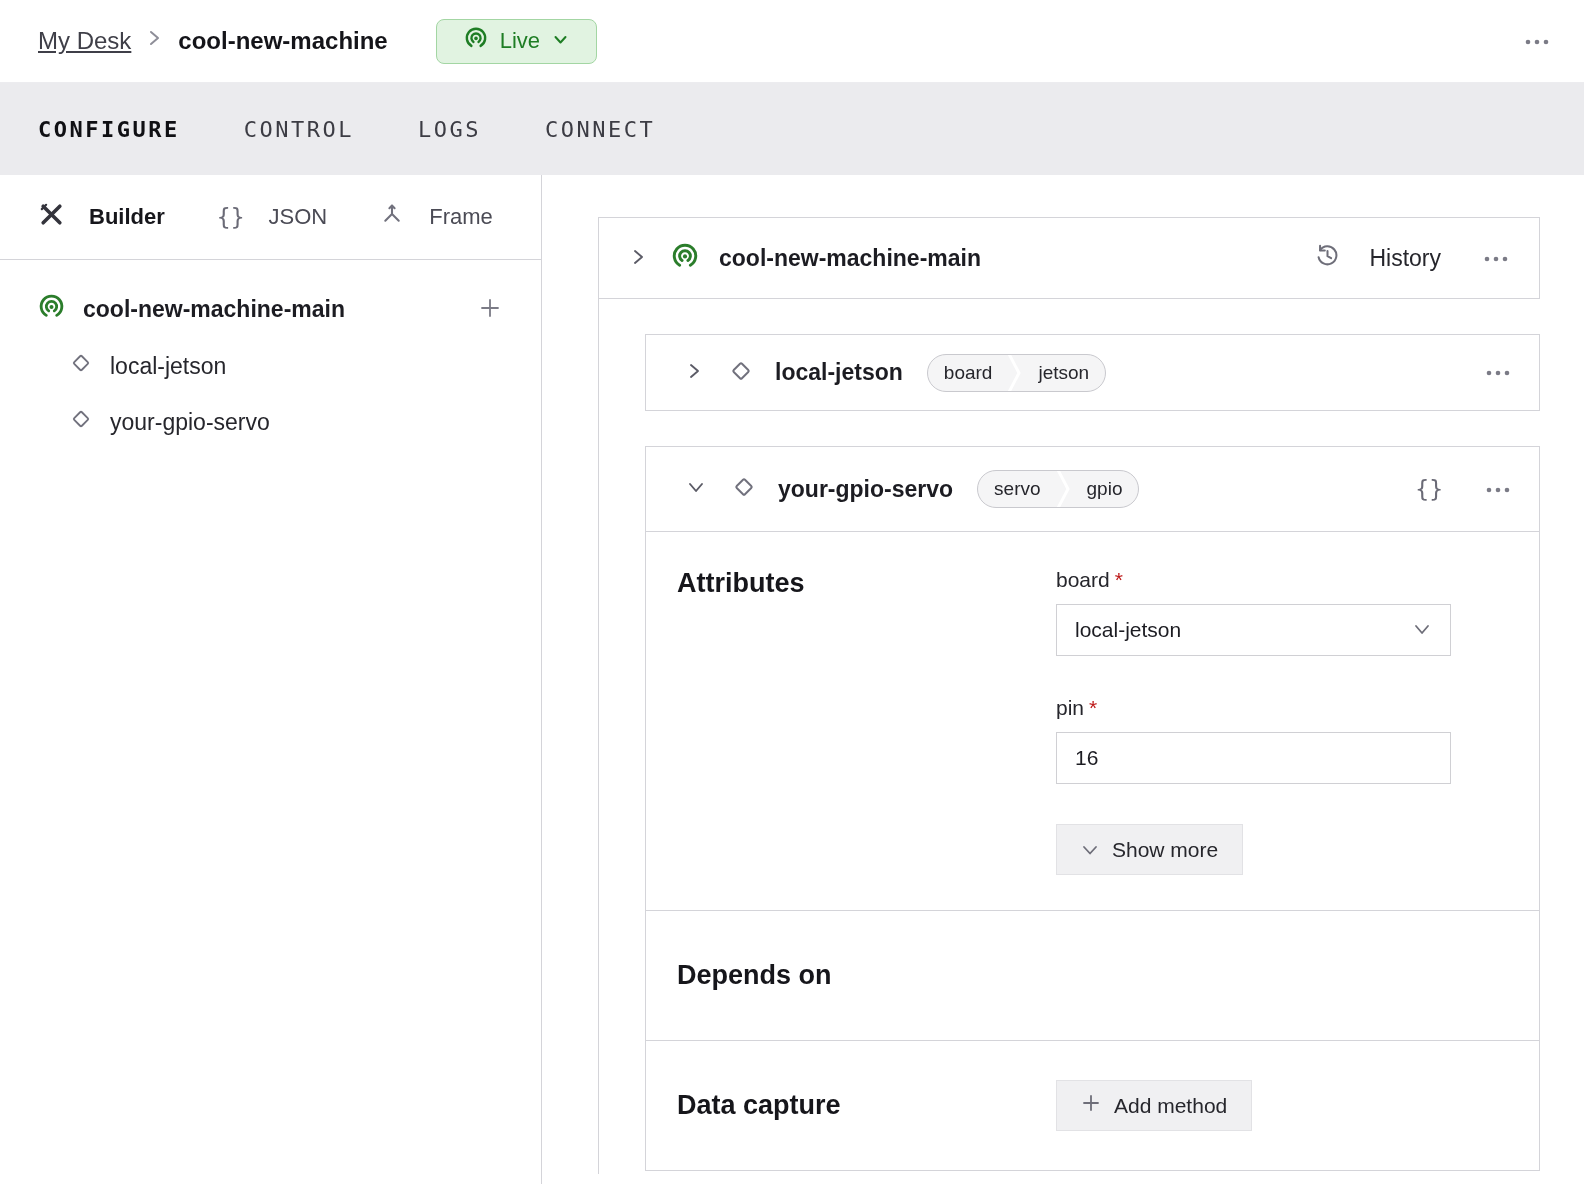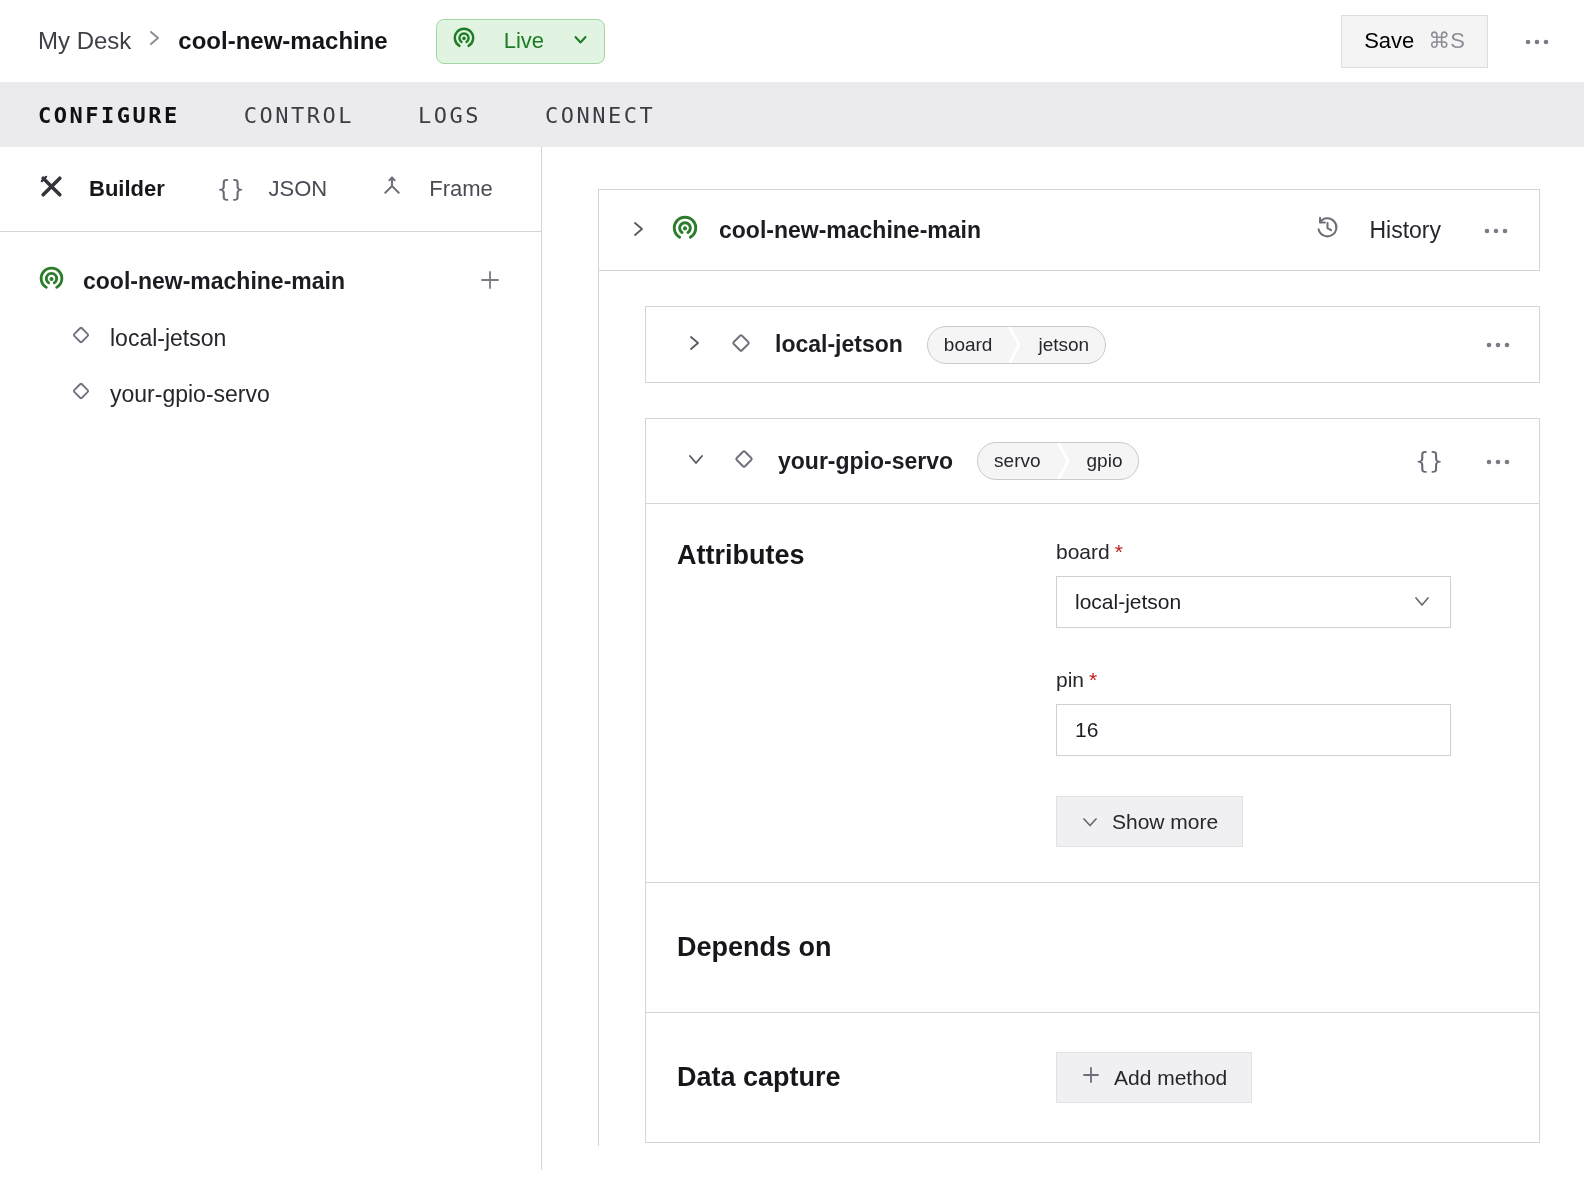--- a/index.html
+++ b/index.html
@@ -2,32 +2,32 @@
 <html><head>
 <meta charset="utf-8">
 <style>
   * { margin:0; padding:0; box-sizing:border-box; }
   html,body { width:1584px; height:1184px; background:#ffffff; }
   body { font-family:"Liberation Sans", sans-serif; color:#1c1c22; overflow:hidden; }
 
   
   .header { height:83px; display:flex; align-items:center; padding:0 30px 0 38px; border-bottom:1px solid #ececef; }
   .breadcrumb { display:flex; align-items:center; gap:16px; font-size:24px; }
-  .crumb-parent { color:#3f3f48; }
+  .crumb-parent { color:#3f3f48;text-decoration:underline; }
   .crumb-current { font-weight:700; color:#141419; }
   .live-badge { margin-left:48px; height:45px; border:1px solid #a3d6a3; background:#e1f3e1; border-radius:8px;
-                display:flex; align-items:center; gap:28px; padding:0 15px; color:#1e7d24; font-size:22px; cursor:pointer;justify-content:flex-end; }
+                display:flex; align-items:center; gap:12px; padding:0 27px; color:#1e7d24; font-size:22px; cursor:pointer;justify-content:flex-end; }
   .header-right { margin-left:auto; display:flex; align-items:center; gap:32px; }
   .save-btn { height:53px; background:#f4f4f5; border:1px solid #dddde1; display:flex; align-items:center;
               gap:14px; padding:0 22px; font-size:22px; cursor:pointer; }
   .save-shortcut { color:#8d8d97; }
   .icon-btn { background:none; border:none; cursor:pointer; display:flex; align-items:center; padding:4px; }
 
   
-  .tabbar { height:64px; background:#ebebee; display:flex; align-items:center; padding-left:38px; gap:64px;
+  .tabbar { height:92px; background:#ebebee; display:flex; align-items:center; padding-left:38px; gap:64px;
             font-family:"DejaVu Sans Mono", monospace; font-size:22px; letter-spacing:2.5px; color:#3c3c44; }
   .nav-tab { cursor:pointer; }
   .nav-tab.active { font-weight:700; color:#101014; }
 
   
   .page-body { display:flex; height:1023px; }
   .sidebar { width:542px; flex-shrink:0; border-right:1px solid #d4d4d9; }
   .view-tabs { height:85px; border-bottom:1px solid #d4d4d9; display:flex; align-items:center; padding-left:38px; gap:52px; font-size:22px; }
   .view-tab { display:flex; align-items:center; gap:24px; color:#4b4b55; cursor:pointer; }
   .view-tab.active { font-weight:700; color:#16161b; }
@@ -105,24 +105,20 @@
     </span>
     <span>Live</span>
     <span>
       <svg width="17" height="17" viewBox="0 0 17 17">
           <polyline points="3.5,6 8.5,11.5 13.5,6" fill="none" stroke="#1e7d24" stroke-width="2" stroke-linecap="round" stroke-linejoin="round"></polyline>
         </svg>
     </span>
   </div>
 
   <div class="header-right">
-    <button class="save-btn">
-      <span>Save</span>
-      <span class="save-shortcut">⌘S</span>
-    </button>
     <button class="icon-btn">
       <span>
         <svg width="26" height="8" viewBox="0 0 26 8">
             <circle cx="4" cy="4" r="2.3" fill="#7b7b86"></circle>
             <circle cx="13" cy="4" r="2.3" fill="#7b7b86"></circle>
             <circle cx="22" cy="4" r="2.3" fill="#7b7b86"></circle>
           </svg>
       </span>
     </button>
   </div>

